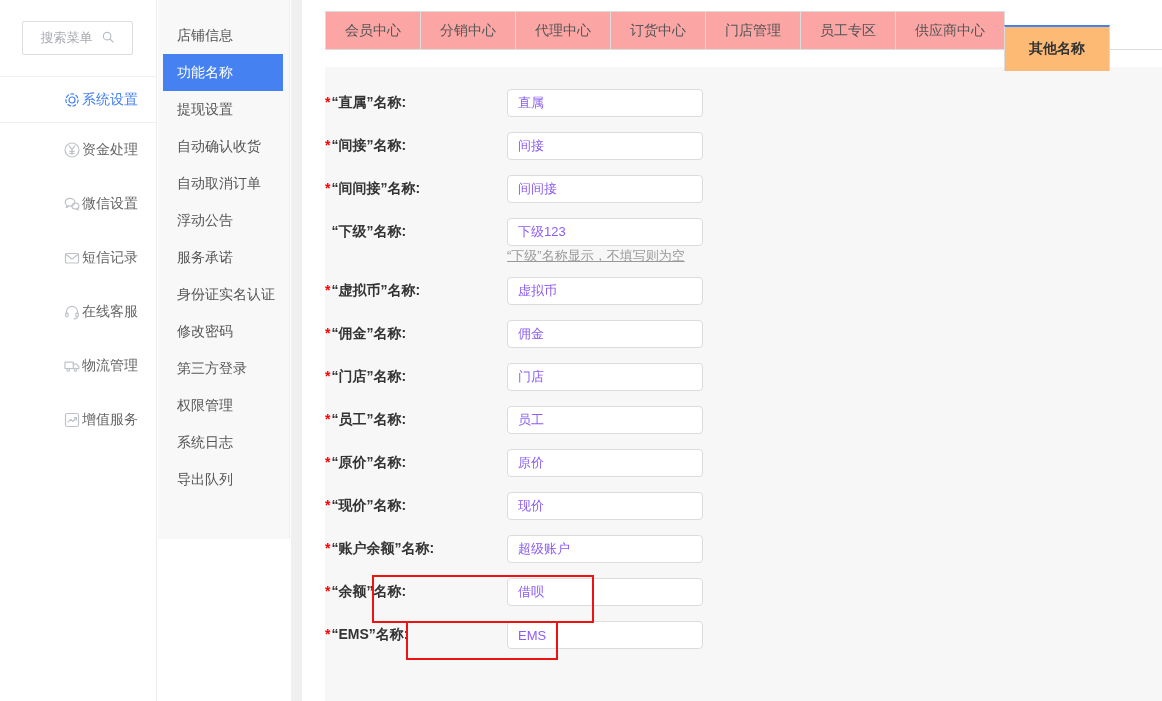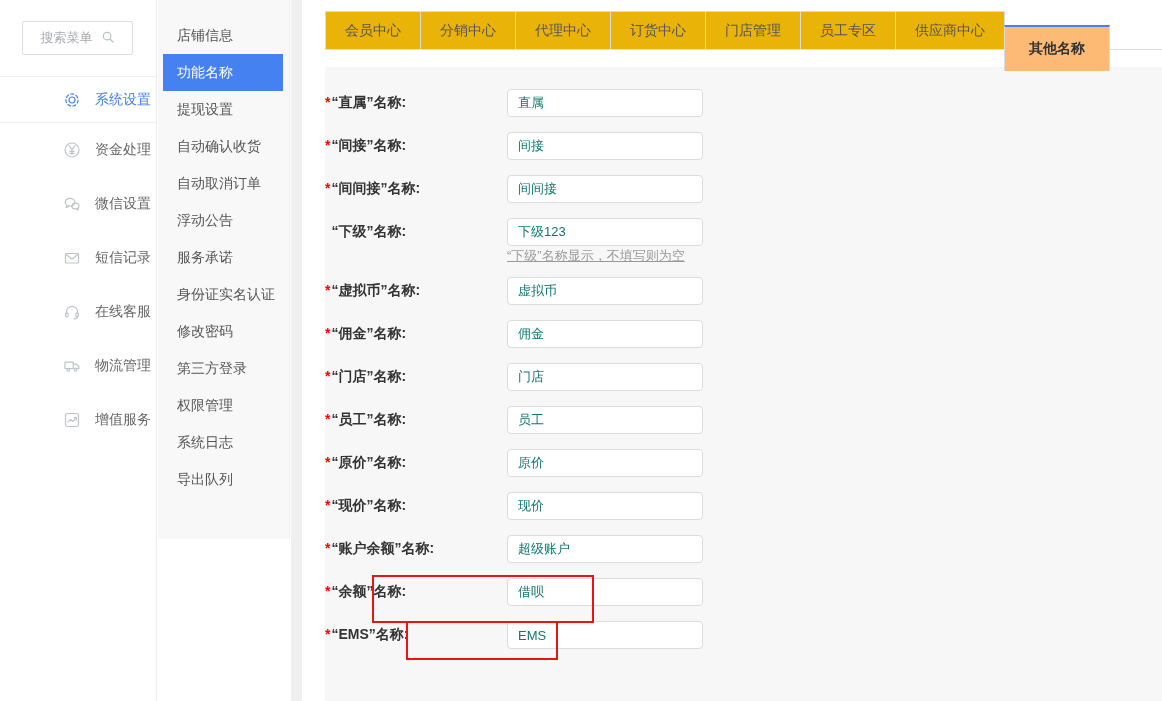--- a/index.html
+++ b/index.html
@@ -7,50 +7,50 @@
     width:1162px;height:701px;position:relative;overflow:hidden;
     background:#fff;font-family:"Liberation Sans","DejaVu Sans",sans-serif;
     -webkit-font-smoothing:antialiased;
   }
   
   .sidebar1{position:absolute;left:0;top:0;width:157px;height:701px;background:#fff;border-right:1px solid #ececec;box-sizing:border-box;}
   .search-wrap{padding:21px 0 21px 0;border-bottom:1px solid #efefef;}
   .search-box{margin-left:22px;width:111px;height:34px;box-sizing:border-box;border:1px solid #ddd;border-radius:2px;
     display:flex;align-items:center;justify-content:center;gap:8px;color:#a8abb2;font-size:13px;background:#fff;cursor:text;}
   .menu{margin:0;padding:0;list-style:none;}
-  .menu-item{height:54px;display:flex;align-items:center;padding-left:63px;gap:14px;font-size:14px;color:#666;cursor:pointer;}
+  .menu-item{height:54px;display:flex;align-items:center;padding-left:63px;gap:1px;font-size:14px;color:#666;cursor:pointer;}
   .menu-item.active{height:45px;border-bottom:1px solid #efefef;color:var(--accent,#4681f1);}
   .menu-item .icon{width:18px;height:18px;display:inline-flex;align-items:center;justify-content:center;flex:0 0 18px;}
   .menu-item .icon svg{width:18px;height:18px;stroke:#bfc3c9;fill:none;stroke-width:1.2;stroke-linecap:round;stroke-linejoin:round;}
   .menu-item.active .icon svg{stroke:var(--accent,#4681f1);}
   
   .sidebar2{position:absolute;left:158px;top:0;width:132px;height:539px;background:#f8f8f8;border-right:1px solid #ececec;box-sizing:border-box;padding-top:17px;}
   .submenu{margin:0;padding:0;list-style:none;}
   .submenu-item{height:37px;line-height:37px;padding-left:19px;font-size:14px;color:#555;cursor:pointer;white-space:nowrap;}
   .submenu-item.active{background:var(--accent,#4681f1);color:#fff;margin-left:5px;margin-right:6px;padding-left:14px;}
   
   .gutter{position:absolute;left:291px;top:0;width:11px;height:701px;background:#f0f0f0;}
   
   .main{position:absolute;left:302px;top:0;right:0;height:701px;background:#fff;}
   .tabs{position:absolute;left:23px;right:0;top:9px;height:41px;display:flex;align-items:flex-start;}
-  .tab{margin-top:2px;height:39px;box-sizing:border-box;background:#eab308;border:1px solid #dcdcdc;
+  .tab{margin-top:2px;height:39px;box-sizing:border-box;background:#fca5a5;border:1px solid #dcdcdc;
     display:flex;align-items:center;padding:0 19px;font-size:14px;color:#555;cursor:pointer;position:relative;white-space:nowrap;}
   .tab + .tab{margin-left:-1px;}
   .tab.active{margin-top:16px;height:46px;background:#fdba74;border-top:2px solid var(--accent,#4681f1);border-bottom:none;
     font-weight:bold;color:#333;padding:0 24px;z-index:2;}
   .tabs-filler{flex:1;height:41px;border-bottom:1px solid #dcdcdc;box-sizing:border-box;}
   
   .panel{position:absolute;left:23px;top:67px;right:0;bottom:0;background:#f7f7f7;box-sizing:border-box;
     padding-top:22px;display:flex;flex-direction:column;align-items:flex-start;overflow:hidden;}
   .frow{display:flex;align-items:center;height:28px;margin-bottom:15px;flex:0 0 auto;}
   .flabel{width:168px;text-align:left;font-size:14px;font-weight:bold;color:#333;white-space:nowrap;}
   .req{color:var(--required,#ff0000);margin-right:1px;}
   .req.hidden{visibility:hidden;}
   .ftext{margin-left:14px;width:196px;height:28px;box-sizing:border-box;border:1px solid #dcdcdc;border-radius:4px;
-    background:#fff;padding:0 10px;font-size:13px;color:#0f766e;outline:none;font-family:inherit;}
+    background:#fff;padding:0 10px;font-size:13px;color:#8b5cf6;outline:none;font-family:inherit;}
   .fhint{margin:-14px 0 12px 182px;height:18px;line-height:18px;font-size:13px;color:#999;flex:0 0 auto;text-decoration:underline;}
   
   .anno{position:absolute;border:2px solid var(--annotation,#ed1313);background:transparent;pointer-events:none;z-index:5;}
   .anno1{left:372px;top:575px;width:218px;height:44px;}
   .anno2{left:406px;top:621px;width:148px;height:35px;}
   .sicon svg{width:14px;height:14px;stroke:#b9bdc4;fill:none;stroke-width:1.3;stroke-linecap:round;}
 </style>
 </head>
 <body style="--accent: #4681f1; --annotation: #ed1313; --required: #ff0000;">
 

